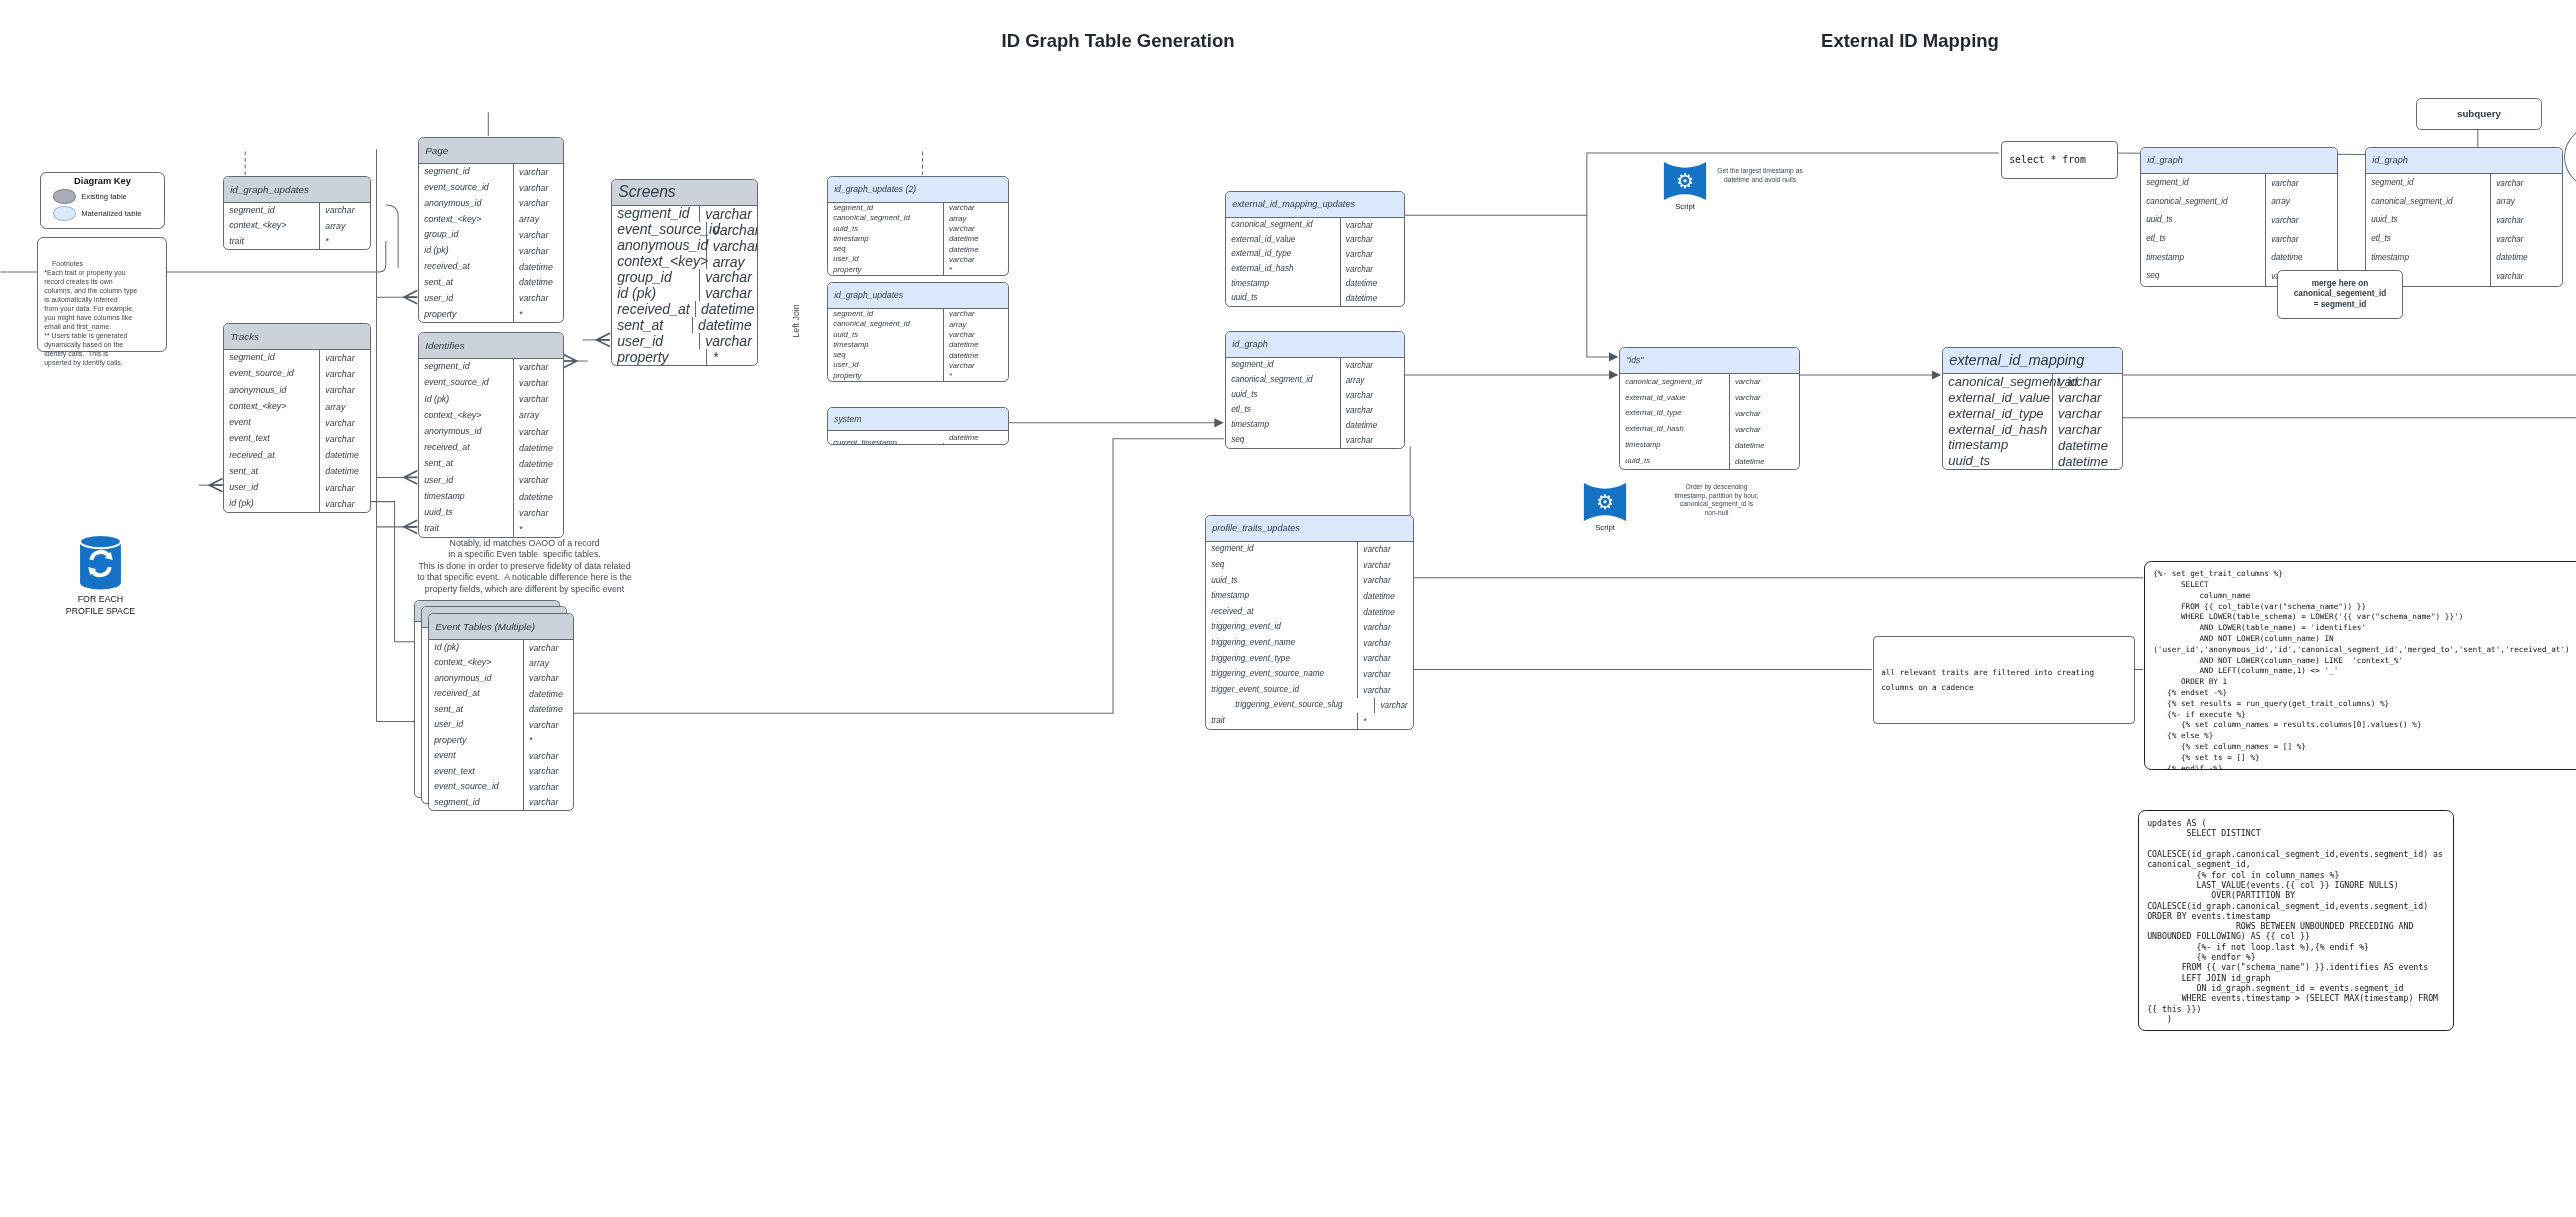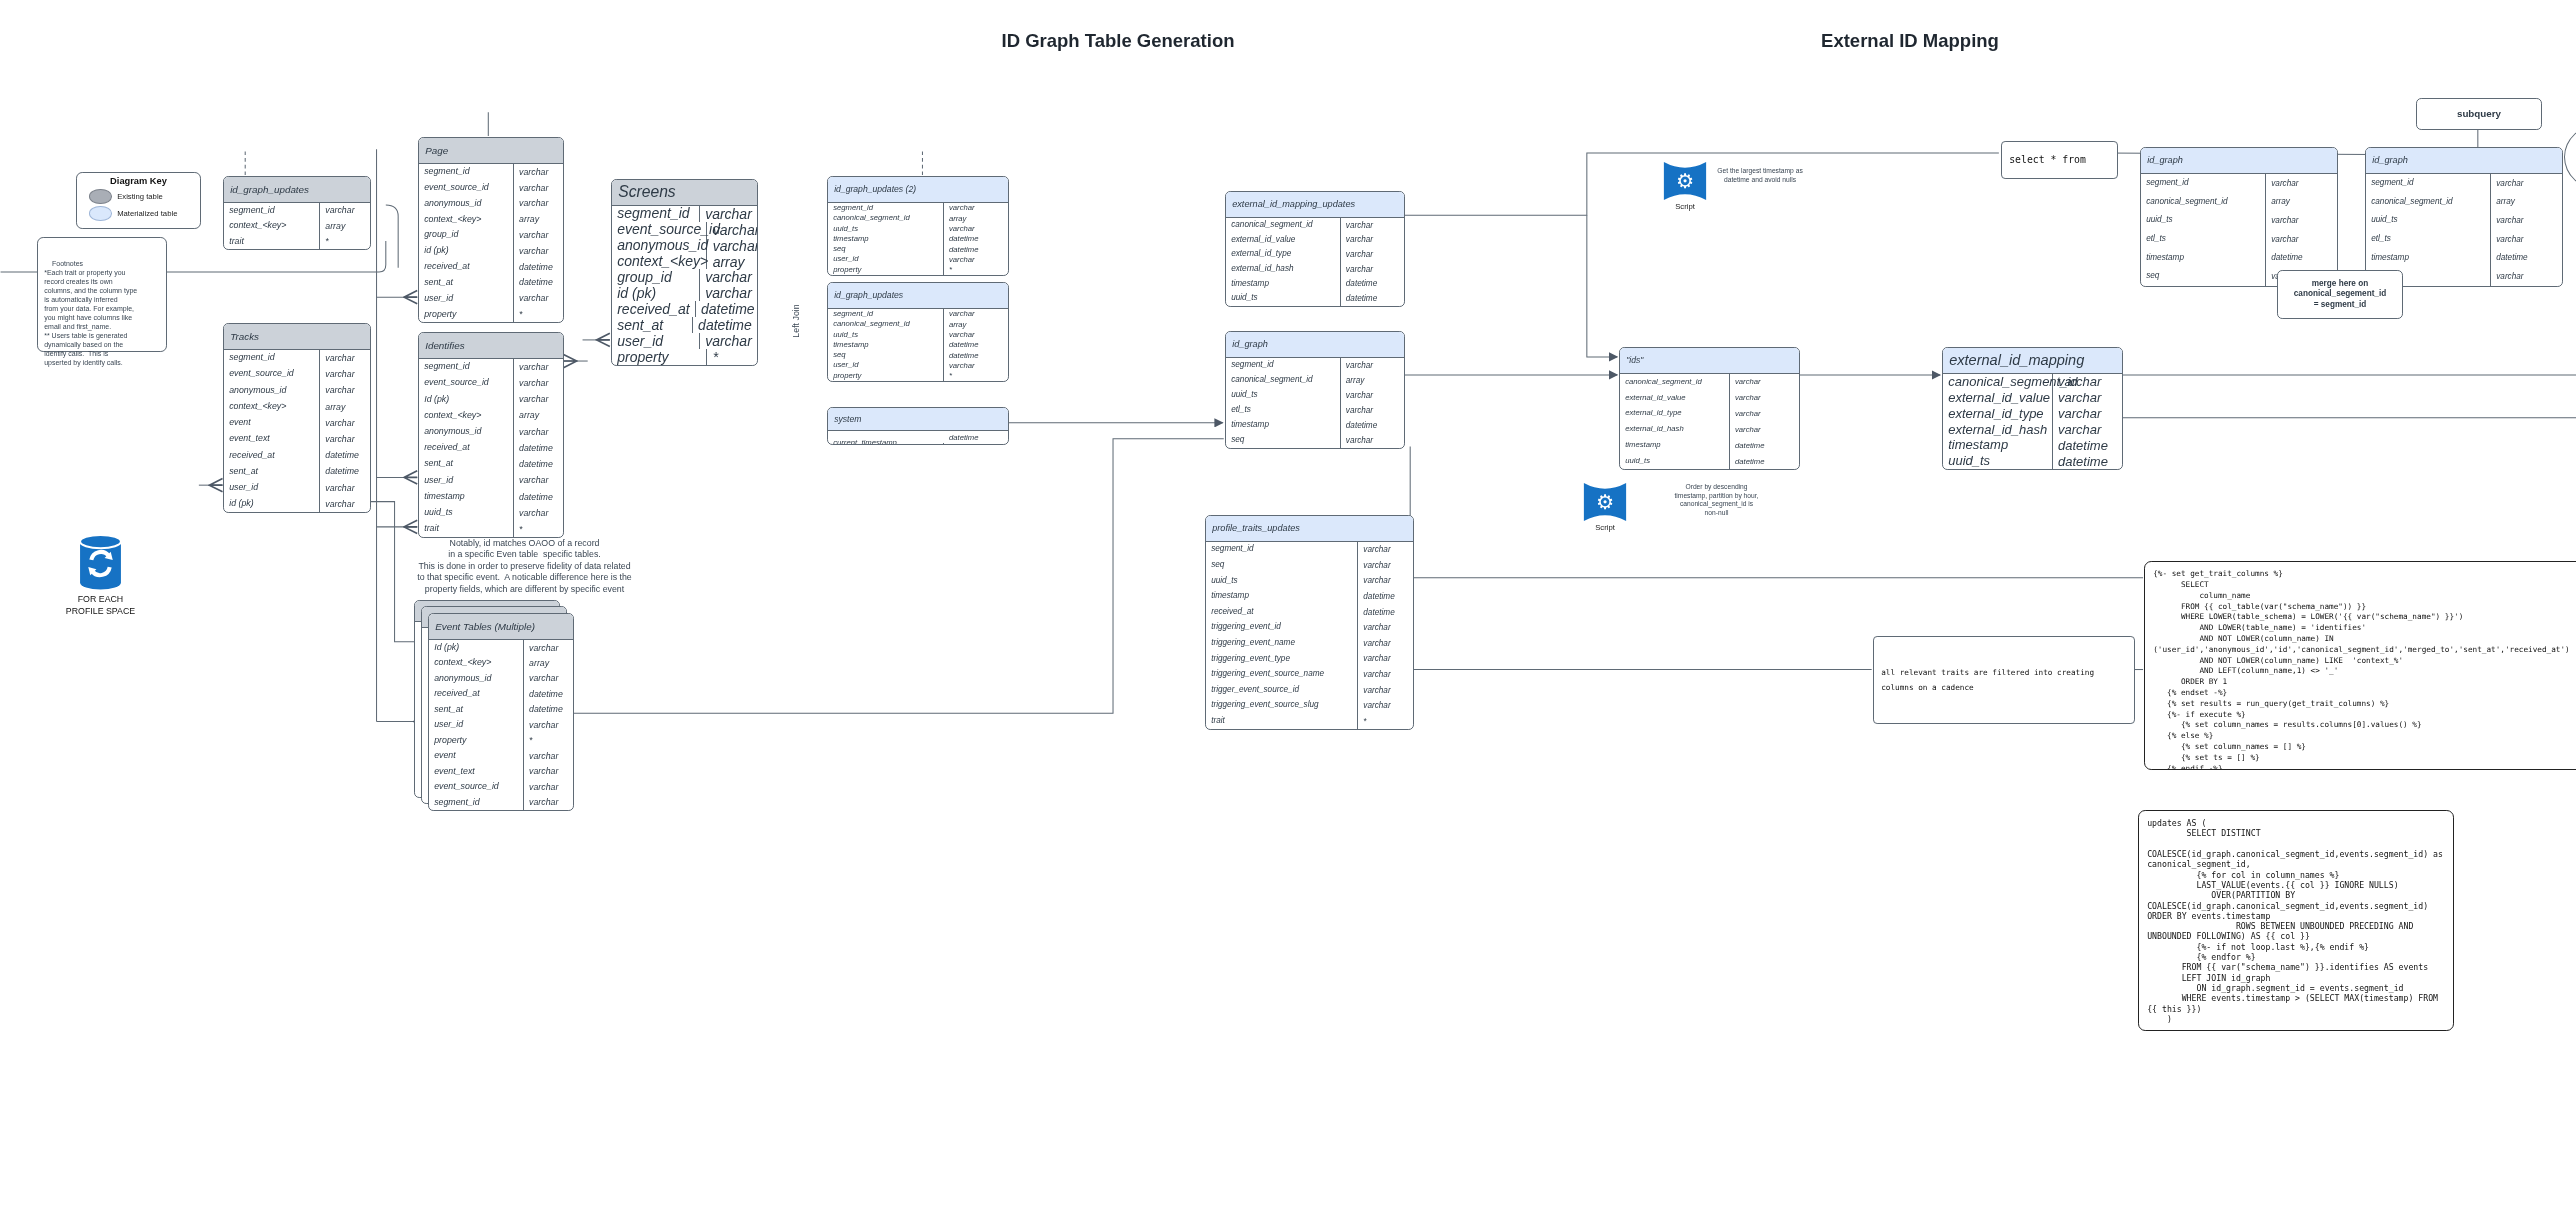--- a/index.html
+++ b/index.html
@@ -29,21 +29,21 @@
     background:#fff;font-family:"DejaVu Sans Mono", monospace;line-height:2.0;color:#111;padding:5.2px 7.2px;text-align:left;}
   .note-ellipse{position:absolute;z-index:5;display:flex;align-items:center;justify-content:center;
     border:0.8px solid var(--bd);border-radius:50%;background:#fff;color:#111;}
   .note-vert{position:absolute;z-index:5;display:flex;align-items:center;justify-content:center;color:#3a4653;}
   .note-vert span{transform:rotate(-90deg);white-space:nowrap;}
   .code-block{position:absolute;z-index:5;border:0.8px solid #222;border-radius:7.2px;background:#fff;
     font-family:"DejaVu Sans Mono", monospace;color:#111;white-space:pre;overflow:hidden;padding:7.2px 8.2px;box-sizing:border-box;}
   .script-node{position:absolute;z-index:6;display:flex;flex-direction:column;align-items:center;}
   .script-node svg{display:block;}
   .script-label{font-size:7.7px;color:#222;margin-top:1px;}
-  #key-box{left:40px;top:172px;width:125px;height:57px;border:1px solid var(--bd);border-radius:6.2px;background:#fff;z-index:5;padding:3.1px 5.2px;margin-left:36px;}
+  #key-box{left:40px;top:172px;width:125px;height:57px;border:1px solid var(--bd);border-radius:6.2px;background:#fff;z-index:5;padding:3.1px 5.2px;}
   #key-box .key-title{text-align:center;font-weight:bold;font-size:9.3px;line-height:1.15;color:#111;}
   .key-item{display:flex;align-items:center;margin-top:2.6px;}
   .key-ellipse{width:20.6px;height:12.4px;border-radius:50%;margin:0 5.2px 0 7.2px;flex:0 0 auto;}
   .key-label{font-size:7.7px;color:#222;line-height:1.05;}
   #footnotes-box{left:37px;top:237px;width:130px;height:115px;border:1px solid var(--bd);border-radius:6.2px;background:#fff;z-index:5;
     padding:13.4px 6.2px 4.1px 6.2px;font-size:7px;line-height:1.28;color:#3a4653;white-space:pre-wrap;}
   #cylinder{left:77px;top:533px;z-index:5;display:flex;flex-direction:column;align-items:center;width:103px;margin-left:-28px;}
   #cylinder-label{font-size:8.8px;color:#111;text-align:center;margin-top:3.1px;line-height:1.3;white-space:pre;}
 </style>
 </head>
@@ -602,21 +602,21 @@
           </div>
           <div class="f-row">
             <div class="f-name" style="width: 68%;">triggering_event_source_name</div>
             <div class="f-type">varchar</div>
           </div>
           <div class="f-row">
             <div class="f-name" style="width: 68%;">trigger_event_source_id</div>
             <div class="f-type">varchar</div>
           </div>
           <div class="f-row">
-            <div class="f-name" style="width: 68%;">triggering_event_source_slug</div>
+            <div class="f-name" style="width: 68%; margin-left: 24px;">triggering_event_source_slug</div>
             <div class="f-type">varchar</div>
           </div>
           <div class="f-row">
             <div class="f-name" style="width: 68%;">trait</div>
             <div class="f-type">*</div>
           </div>
         </div>
       </div>
       <div class="tbl blue" style="left: 1619px; top: 347px; width: 179px; height: 121px; font-size: 7.7px;">
         <div class="tbl-hdr" style="flex-basis: 20.6px;">

